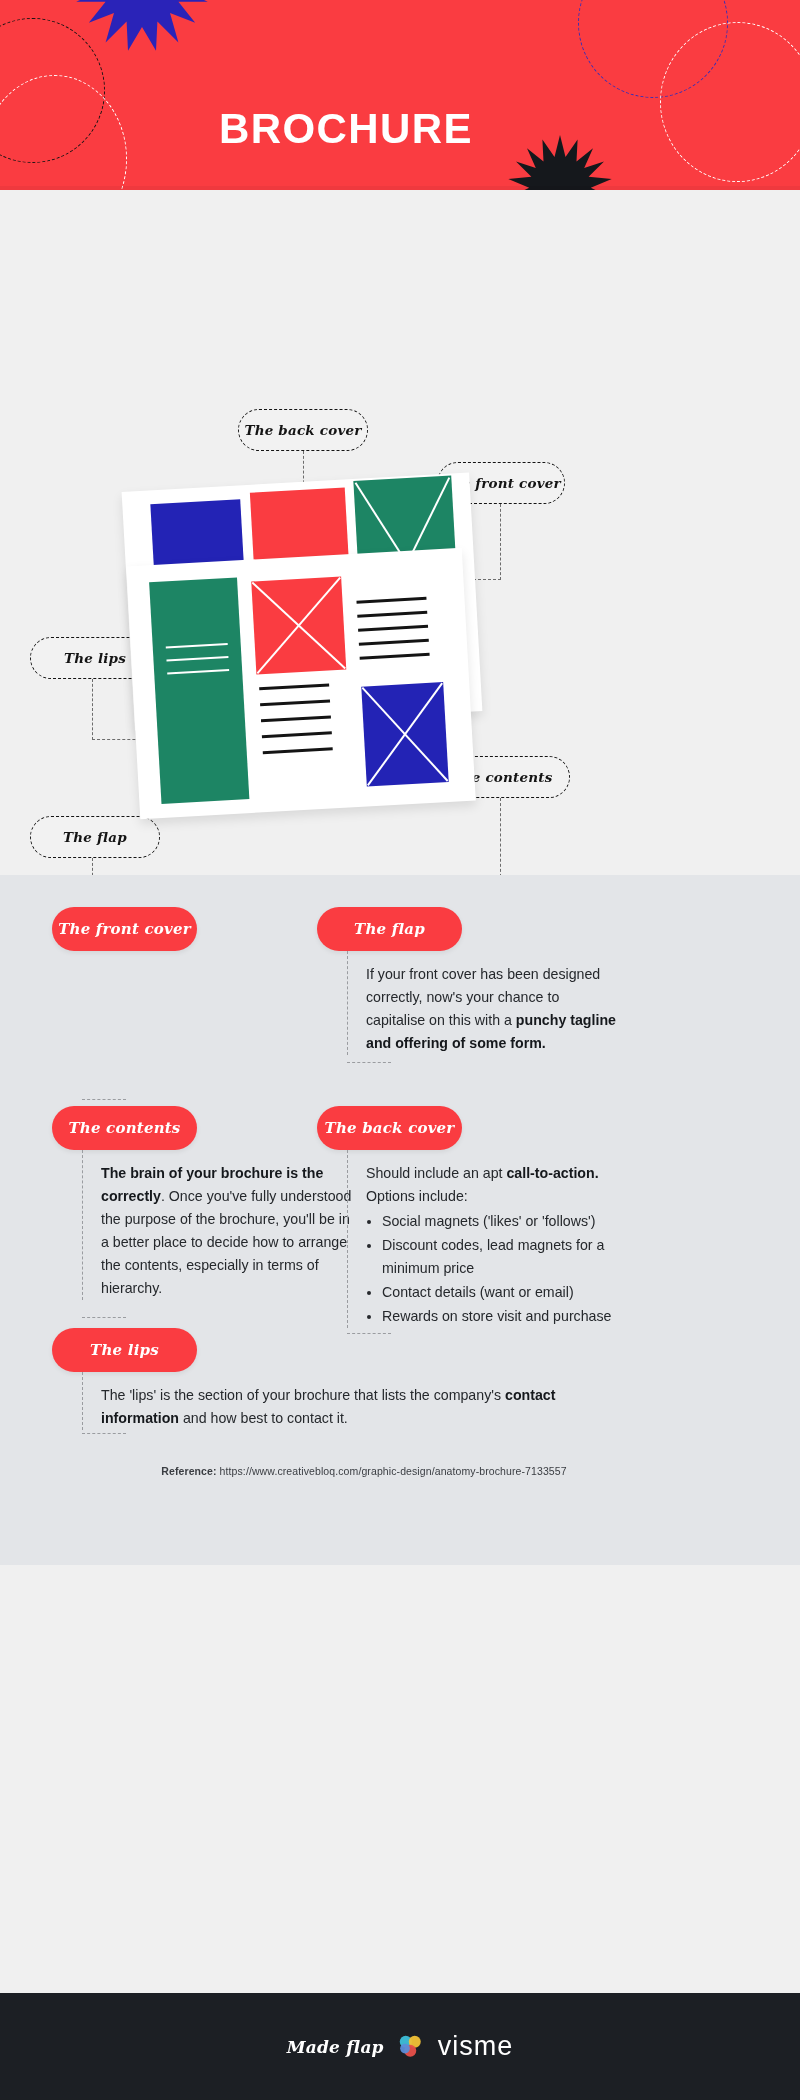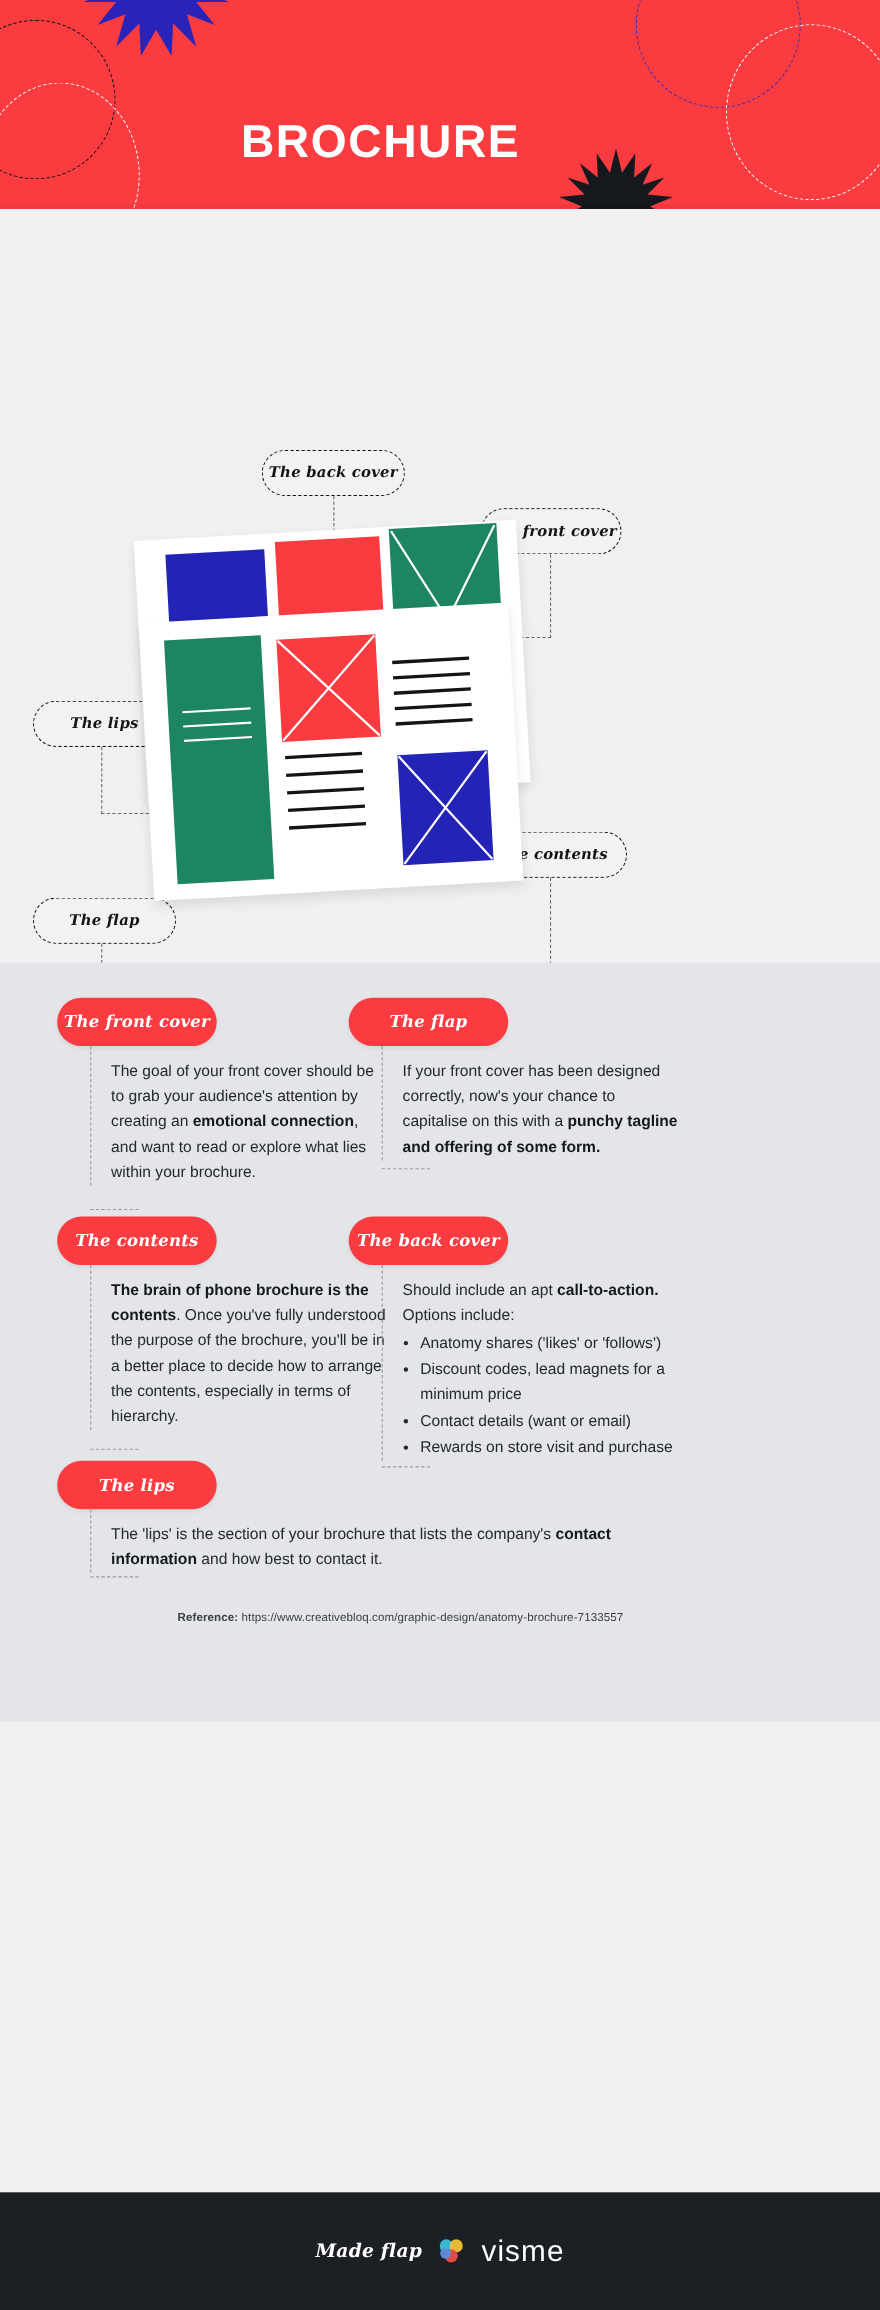--- a/index.html
+++ b/index.html
@@ -242,46 +242,45 @@
       </div>
     </div>
   </div>
 
   <div class="cards">
 
     <div class="card" style="left:52px; top:32px;">
       <div class="pill">
         <span class="script">The front cover</span>
       </div>
-      <div class="card-body">The goal of your front cover should be to grab your audience's attention by creating an <b>emotional connection</b>, and want to read or explore what lies within your brochure.</div>
       <div class="tail-h" style="left:30px; top:192px;"></div>
     </div>
 
     <div class="card" style="left:317px; top:32px;">
       <div class="pill">
         <span class="script">The flap</span>
       </div>
       <div class="card-body">If your front cover has been designed correctly, now's your chance to capitalise on this with a <b>punchy tagline and offering of some form.</b></div>
       <div class="tail-h" style="left:30px; top:155px;"></div>
     </div>
 
     <div class="card" style="left:52px; top:231px;">
       <div class="pill">
         <span class="script">The contents</span>
       </div>
-      <div class="card-body"><b>The brain of phone brochure is the contents</b>. Once you've fully understood the purpose of the brochure, you'll be in a better place to decide how to arrange the contents, especially in terms of hierarchy.</div>
+      <div class="card-body"><b>The brain of your brochure is the correctly</b>. Once you've fully understood the purpose of the brochure, you'll be in a better place to decide how to arrange the contents, especially in terms of hierarchy.</div>
       <div class="tail-h" style="left:30px; top:211px;"></div>
     </div>
 
     <div class="card" style="left:317px; top:231px;">
       <div class="pill">
         <span class="script">The back cover</span>
       </div>
       <div class="card-body">Should include an apt <b>call-to-action.</b> Options include:<ul>
-            <li>Anatomy shares ('likes' or 'follows')</li>
+            <li>Social magnets ('likes' or 'follows')</li>
             <li>Discount codes, lead magnets for a minimum price</li>
             <li>Contact details (want or email)</li>
             <li>Rewards on store visit and purchase</li>
           </ul></div>
       <div class="tail-h" style="left:30px; top:227px;"></div>
     </div>
 
     <div class="card" style="left:52px; top:453px; width:560px;">
       <div class="pill">
         <span class="script">The lips</span>

